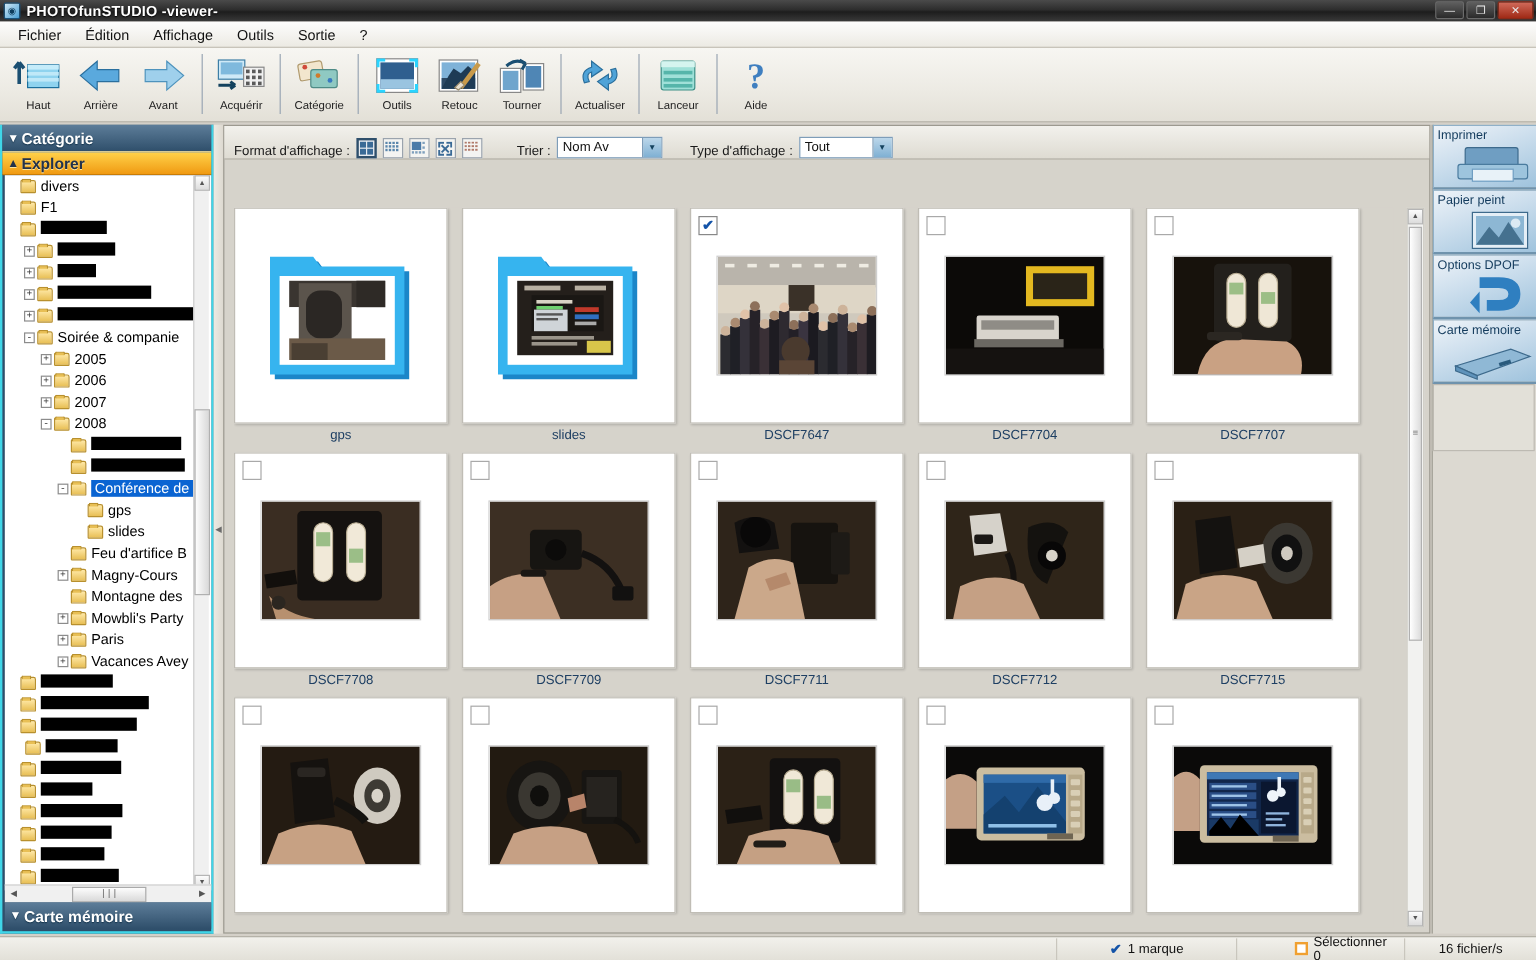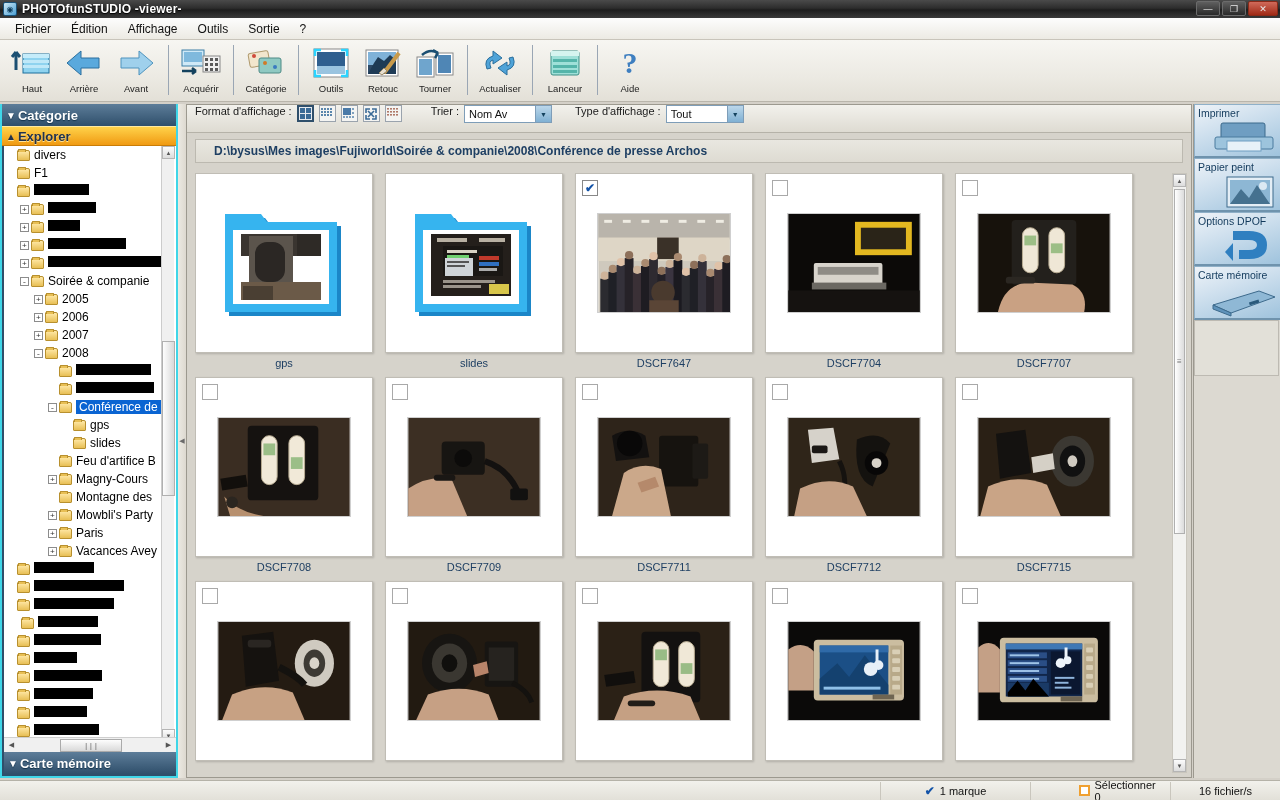--- a/index.html
+++ b/index.html
@@ -140,21 +140,21 @@
   }
   #splitter .grab{font-size:7px;color:#6b6b6b;}
 
   
   #main{
     position:absolute;left:186px;top:104px;width:1006px;height:674px;
     background:#d6d3cb;border:1px solid #9c998f;
   }
   #viewbar{
     height:28px;background:linear-gradient(180deg,#f2f1ec,#dedbd2);
-    border-bottom:1px solid #b5b2a8;display:flex;align-items:flex-start;padding-left:8px;gap:5px;
+    border-bottom:1px solid #b5b2a8;display:flex;align-items:flex-end;padding-left:8px;gap:5px;
   }
   #viewbar .vlbl{font-size:11px;color:#1a1a1a;white-space:nowrap;}
   .vicon{
     width:17px;height:17px;border:1px solid #9aa3ad;background:#f4f4f2;
     display:flex;align-items:center;justify-content:center;
   }
   .vicon.act{border:2px solid #2f4f6b;background:#e6eaef;}
   .combo{
     height:18px;background:#fff;border:1px solid #7e9db8;display:flex;align-items:center;
     font-size:11px;color:#111;padding-left:4px;position:relative;
@@ -698,23 +698,20 @@
       <span class="arw">▼</span>
     </div>
 
     <span class="vlbl" style="margin-left:18px;">Type d'affichage :</span>
     <div class="combo" style="width:78px;">
       <span>Tout</span>
       <span class="arw">▼</span>
     </div>
   </div>
 
-  <div id="pathbar">
-    <span>D:\bysus\Mes images\Fujiworld\Soirée &amp; companie\2008\Conférence de presse Archos</span>
-  </div>
 
   <div id="grid">
       <div class="grow">
         <div class="cell">
           <div class="thumbbox">
             <svg viewBox="0 0 130 126" width="130" height="126">
               <path d="M10 18 L46 18 L52 26 L122 26 L122 116 L10 116 Z" fill="#1b86c8"></path>
               <path d="M6 14 L42 14 L48 22 L118 22 L118 112 L6 112 Z" fill="#36b4ef"></path>
               <rect x="14" y="30" width="96" height="74" fill="#ffffff"></rect>
               <rect x="22" y="34" width="80" height="22" fill="#3a3530"></rect>

